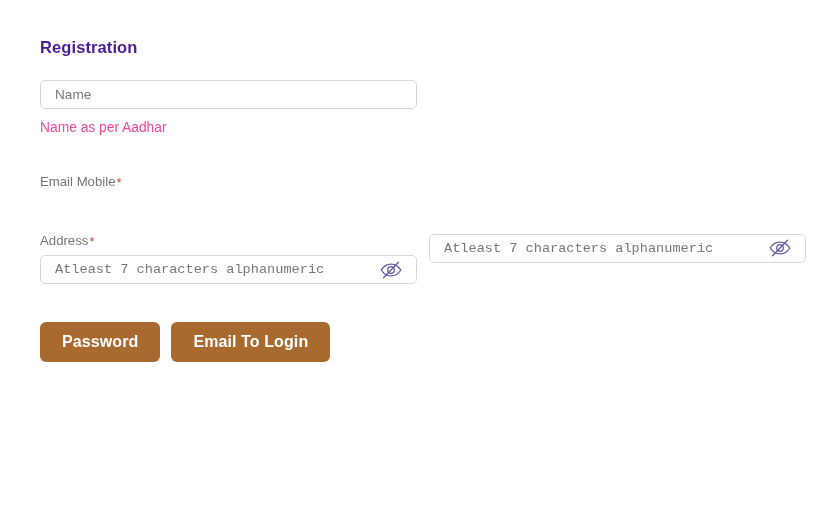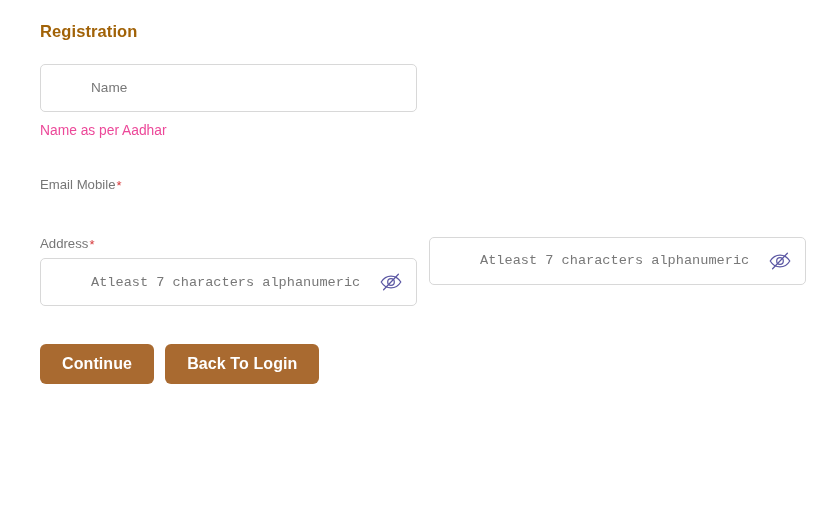--- a/index.html
+++ b/index.html
@@ -28,23 +28,23 @@
   .form-wrap {
     position: absolute;
     left: 40px;
     top: 22px;
     width: 766px;
   }
 
   .page-title {
     font-size: 16.5px;
     font-weight: bold;
-    color: #a16207;
+    color: #4c1d95;
     letter-spacing: 0.1px;
-    margin: 0 0 22px 0;
+    margin: 16px 0 22px 0;
     line-height: 1.2;
   }
 
   .row {
     display: flex;
     gap: 12px;
     align-items: flex-start;
   }
 
   .field {
@@ -64,28 +64,27 @@
   .req-star {
     color: #d6393b;
     font-size: 13px;
     margin-left: 1px;
     position: relative;
     top: 1px;
   }
 
   .input-shell {
     position: relative;
-    height: 48px;
+    height: 29px;
     border: 1px solid #d8d8d8;
     border-radius: 5px;
     background: #ffffff;
     box-sizing: border-box;
     display: flex;
     align-items: center;
-    padding-left: 36px;
   }
 
   .input-shell input {
     border: 0;
     outline: 0;
     background: transparent;
     width: 100%;
     height: 100%;
     padding: 0 14px;
     font-family: "Liberation Sans", sans-serif;
@@ -210,18 +209,18 @@
                 <line x1="4.6" y1="17.8" x2="19.4" y2="2.2"></line>
               </svg>
             </span>
           </button>
         </div>
       </div>
 
     </div>
 
     <div class="actions">
-      <button class="btn">Continue</button>
-      <button class="btn">Back To Login</button>
+      <button class="btn">Password</button>
+      <button class="btn">Email To Login</button>
     </div>
 
   </div>
 </div>
 
 </body></html>

